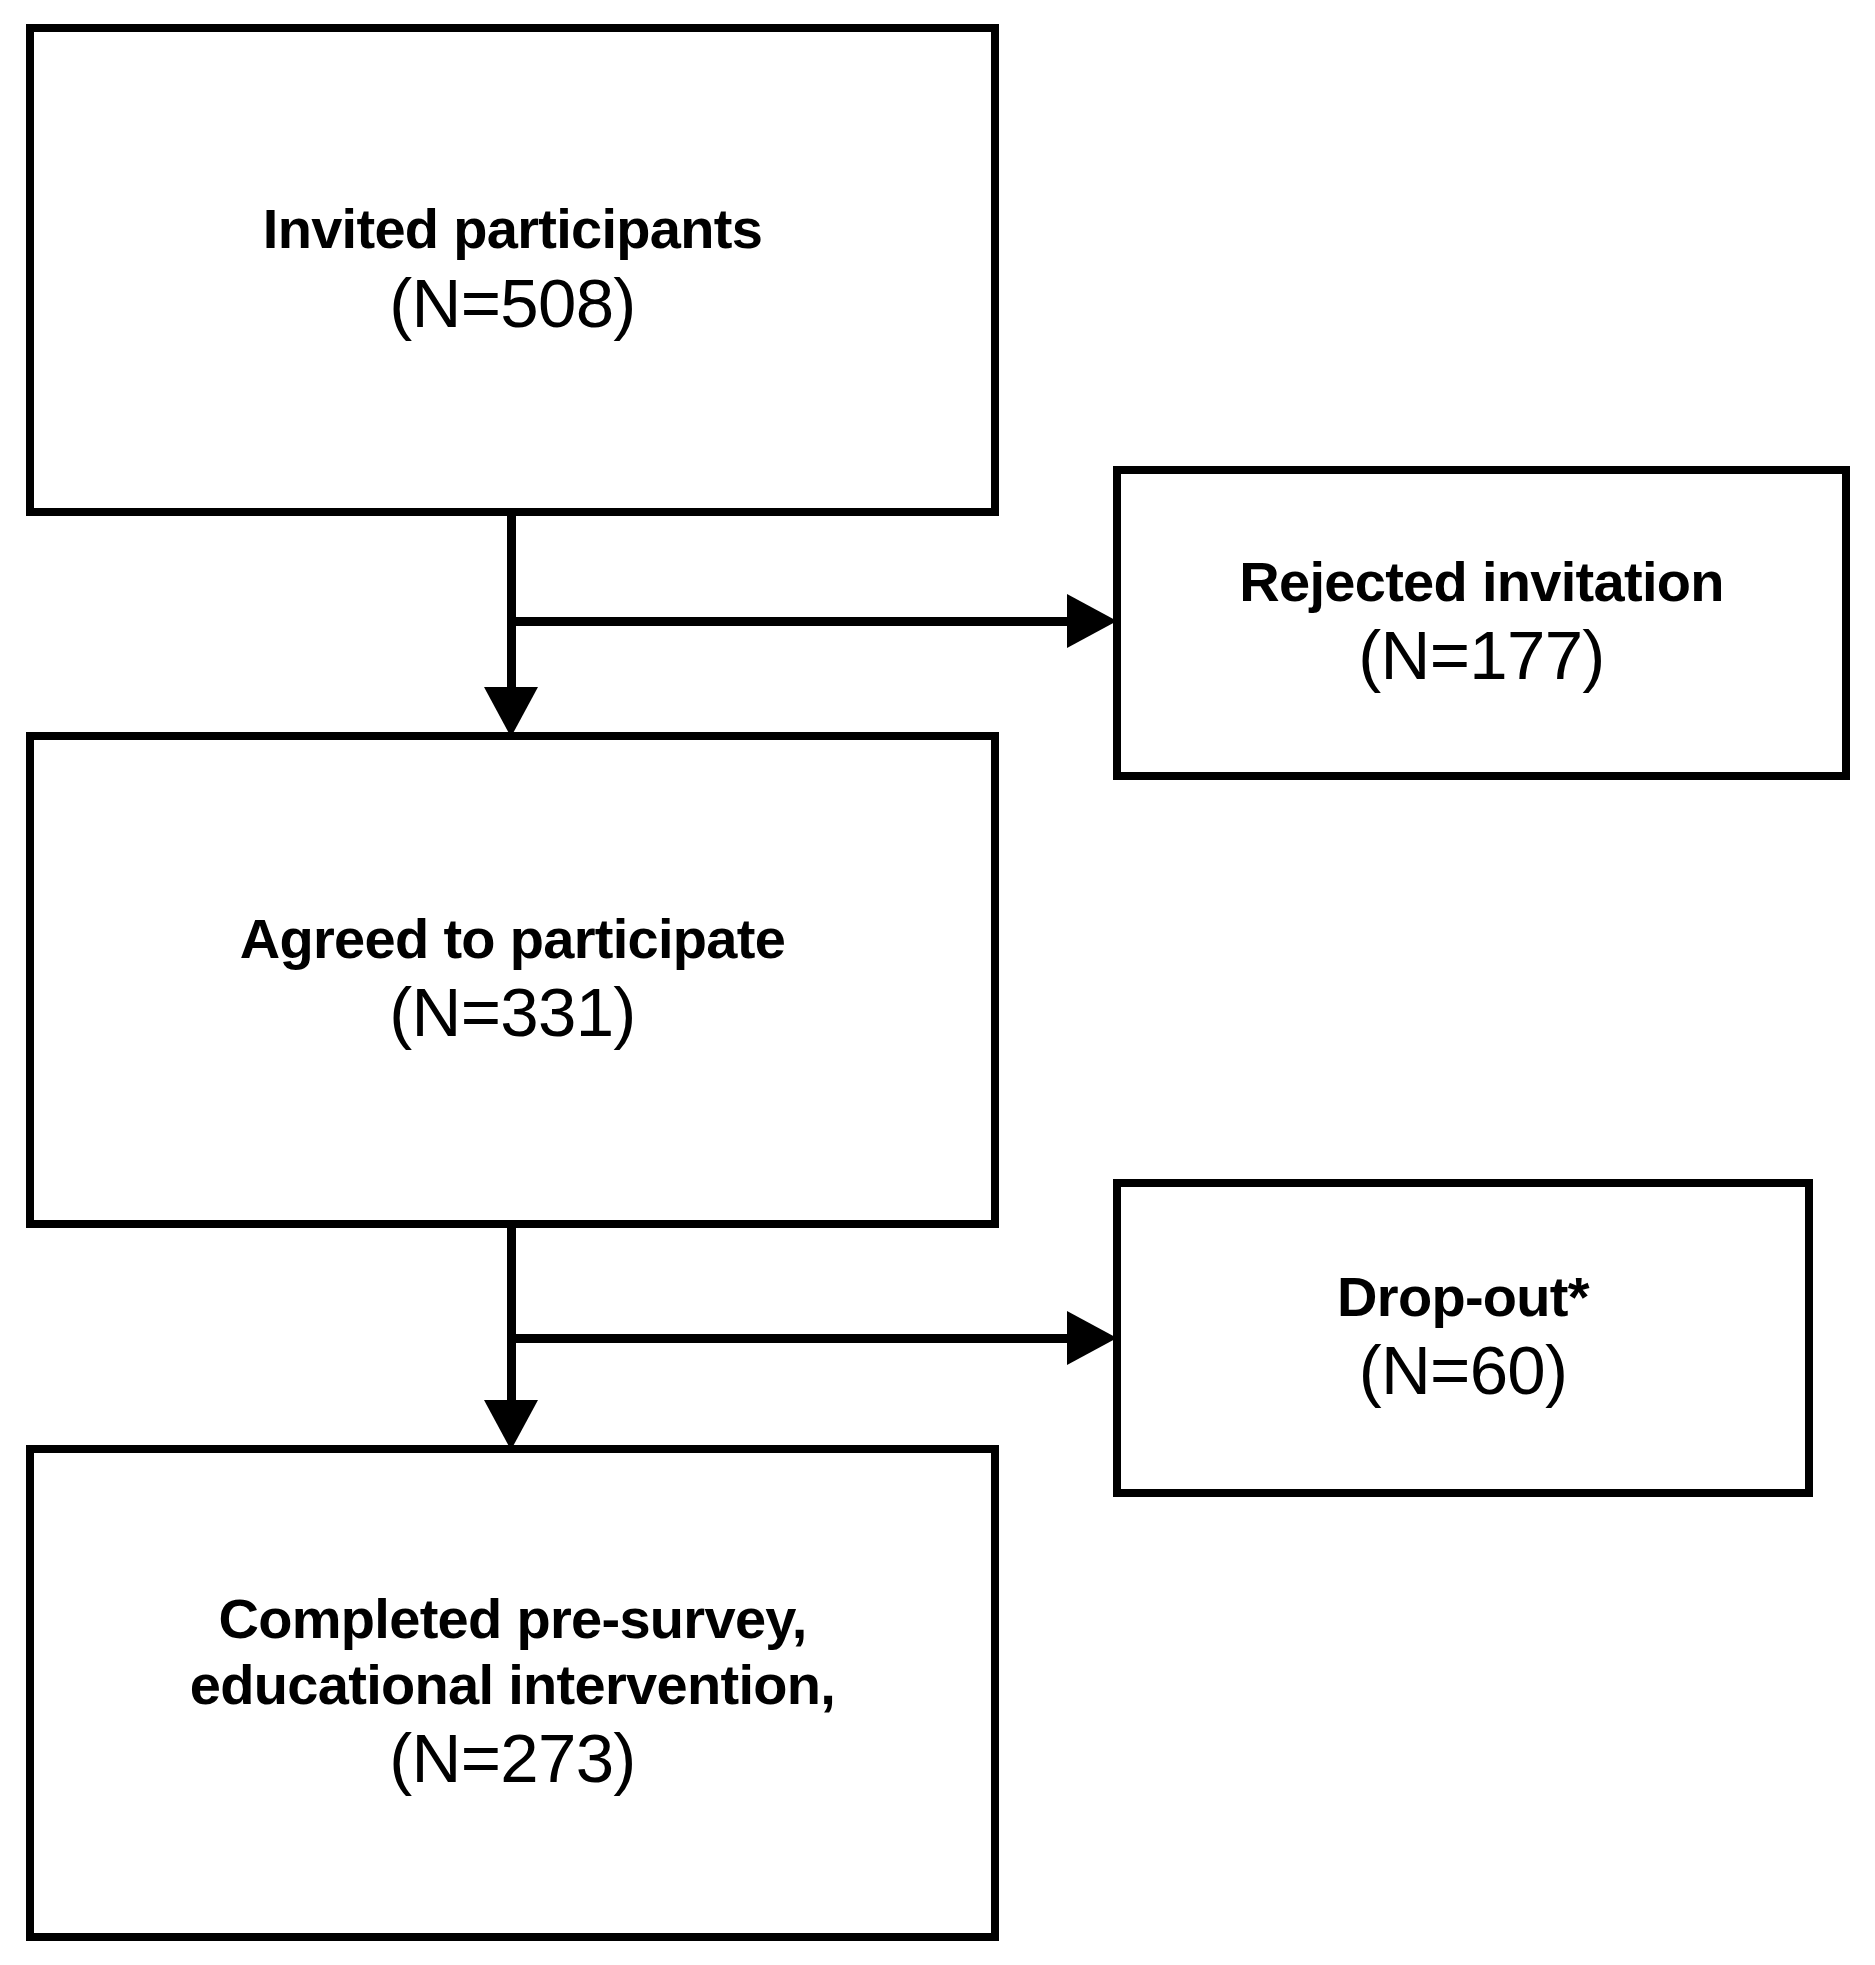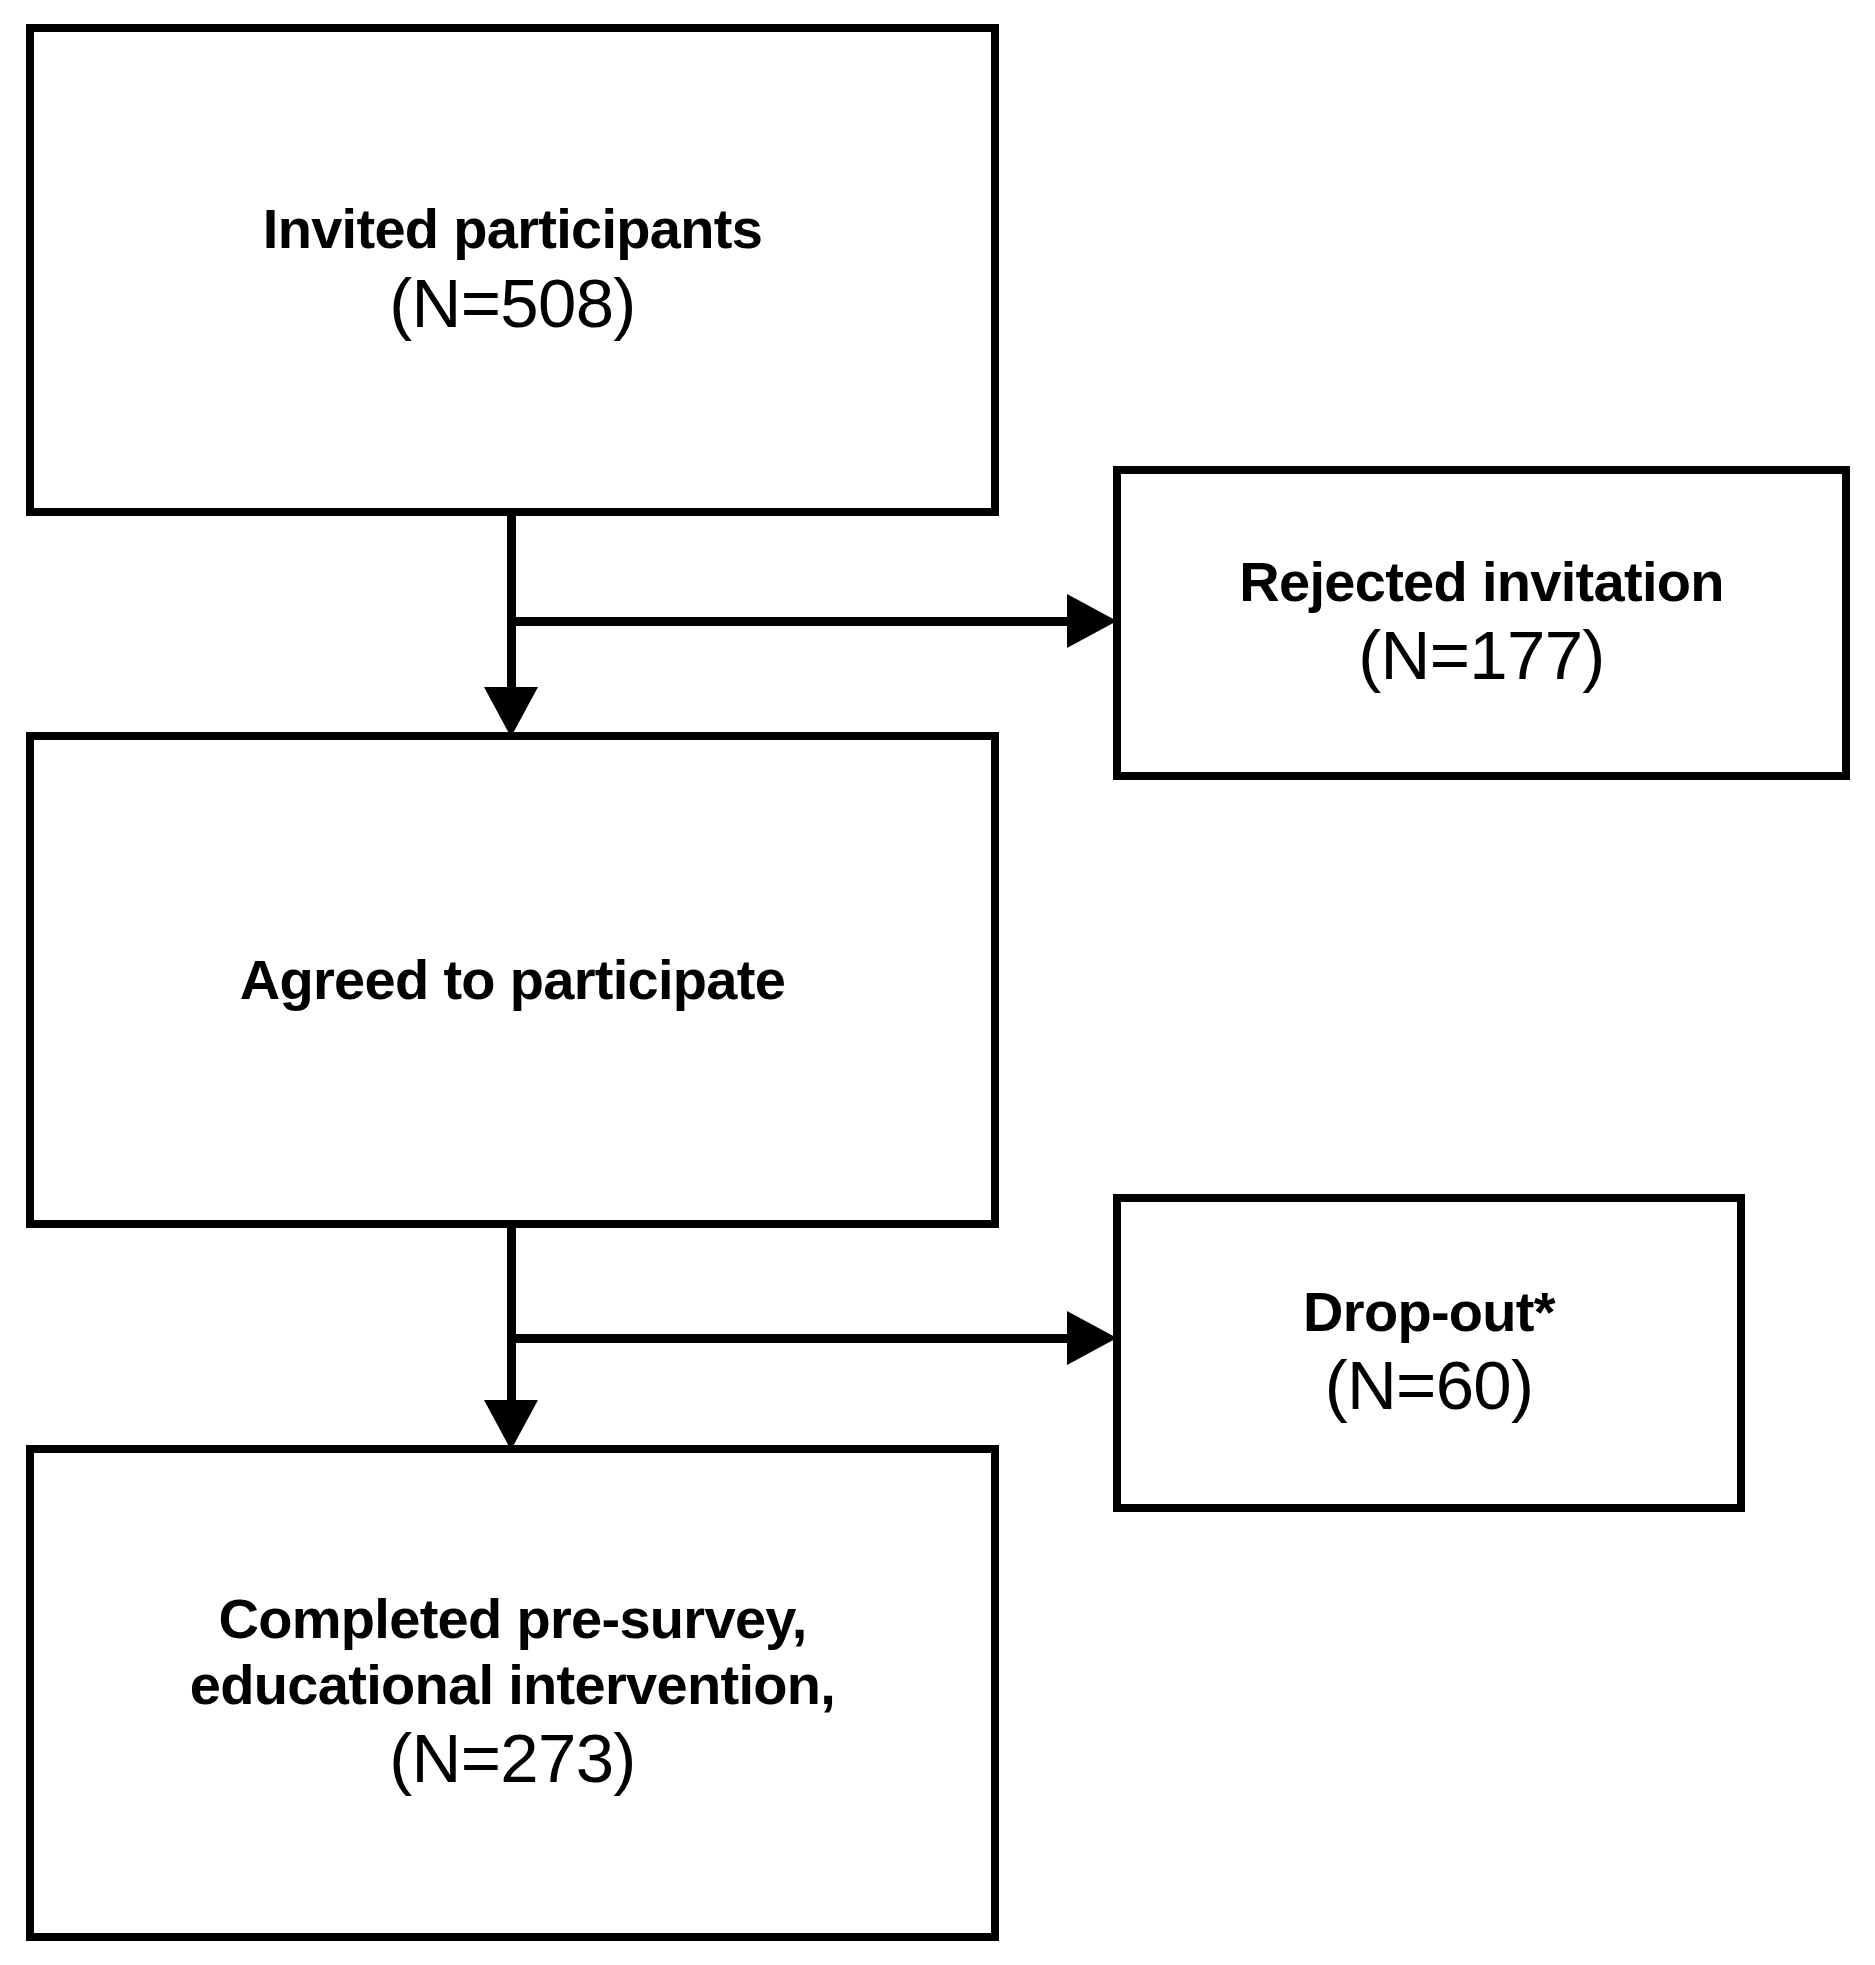--- a/index.html
+++ b/index.html
@@ -41,21 +41,21 @@
     font-size: 69px;
     letter-spacing: -0.7px;
     white-space: nowrap;
   }
 
   
   #node-invited    { left: 26px;   top: 24.4px;   width: 973px; height: 492px; }
   #node-agreed     { left: 26px;   top: 732px; width: 973px; height: 496px; }
   #node-completed  { left: 26px;   top: 1445px; width: 973px; height: 496px; }
   #node-rejected   { left: 1113px; top: 466px;  width: 737px; height: 314px; }
-  #node-dropout    { left: 1113px; top: 1179px; width: 632px; height: 318px; margin-top: 15px; }
+  #node-dropout    { left: 1113px; top: 1179px; width: 700px; height: 318px; }
 
   #node-completed .node-text { line-height: 1.18; }
 
   
   .vline {
     position: absolute;
     width: 8.6px;
     background: #000000;
   }
   .hline {
@@ -109,20 +109,21 @@
   <div class="node" id="node-rejected">
     <div class="node-text">
       <div class="title-line">Rejected invitation</div>
       <div class="count-line">(N=177)</div>
     </div>
   </div>
 
   <div class="node" id="node-agreed">
     <div class="node-text">
       <div class="title-line">Agreed to participate</div>
+      <div class="count-line">(N=331)</div>
     </div>
   </div>
 
   <div class="node" id="node-dropout">
     <div class="node-text">
       <div class="title-line">Drop-out*</div>
       <div class="count-line">(N=60)</div>
     </div>
   </div>
 

